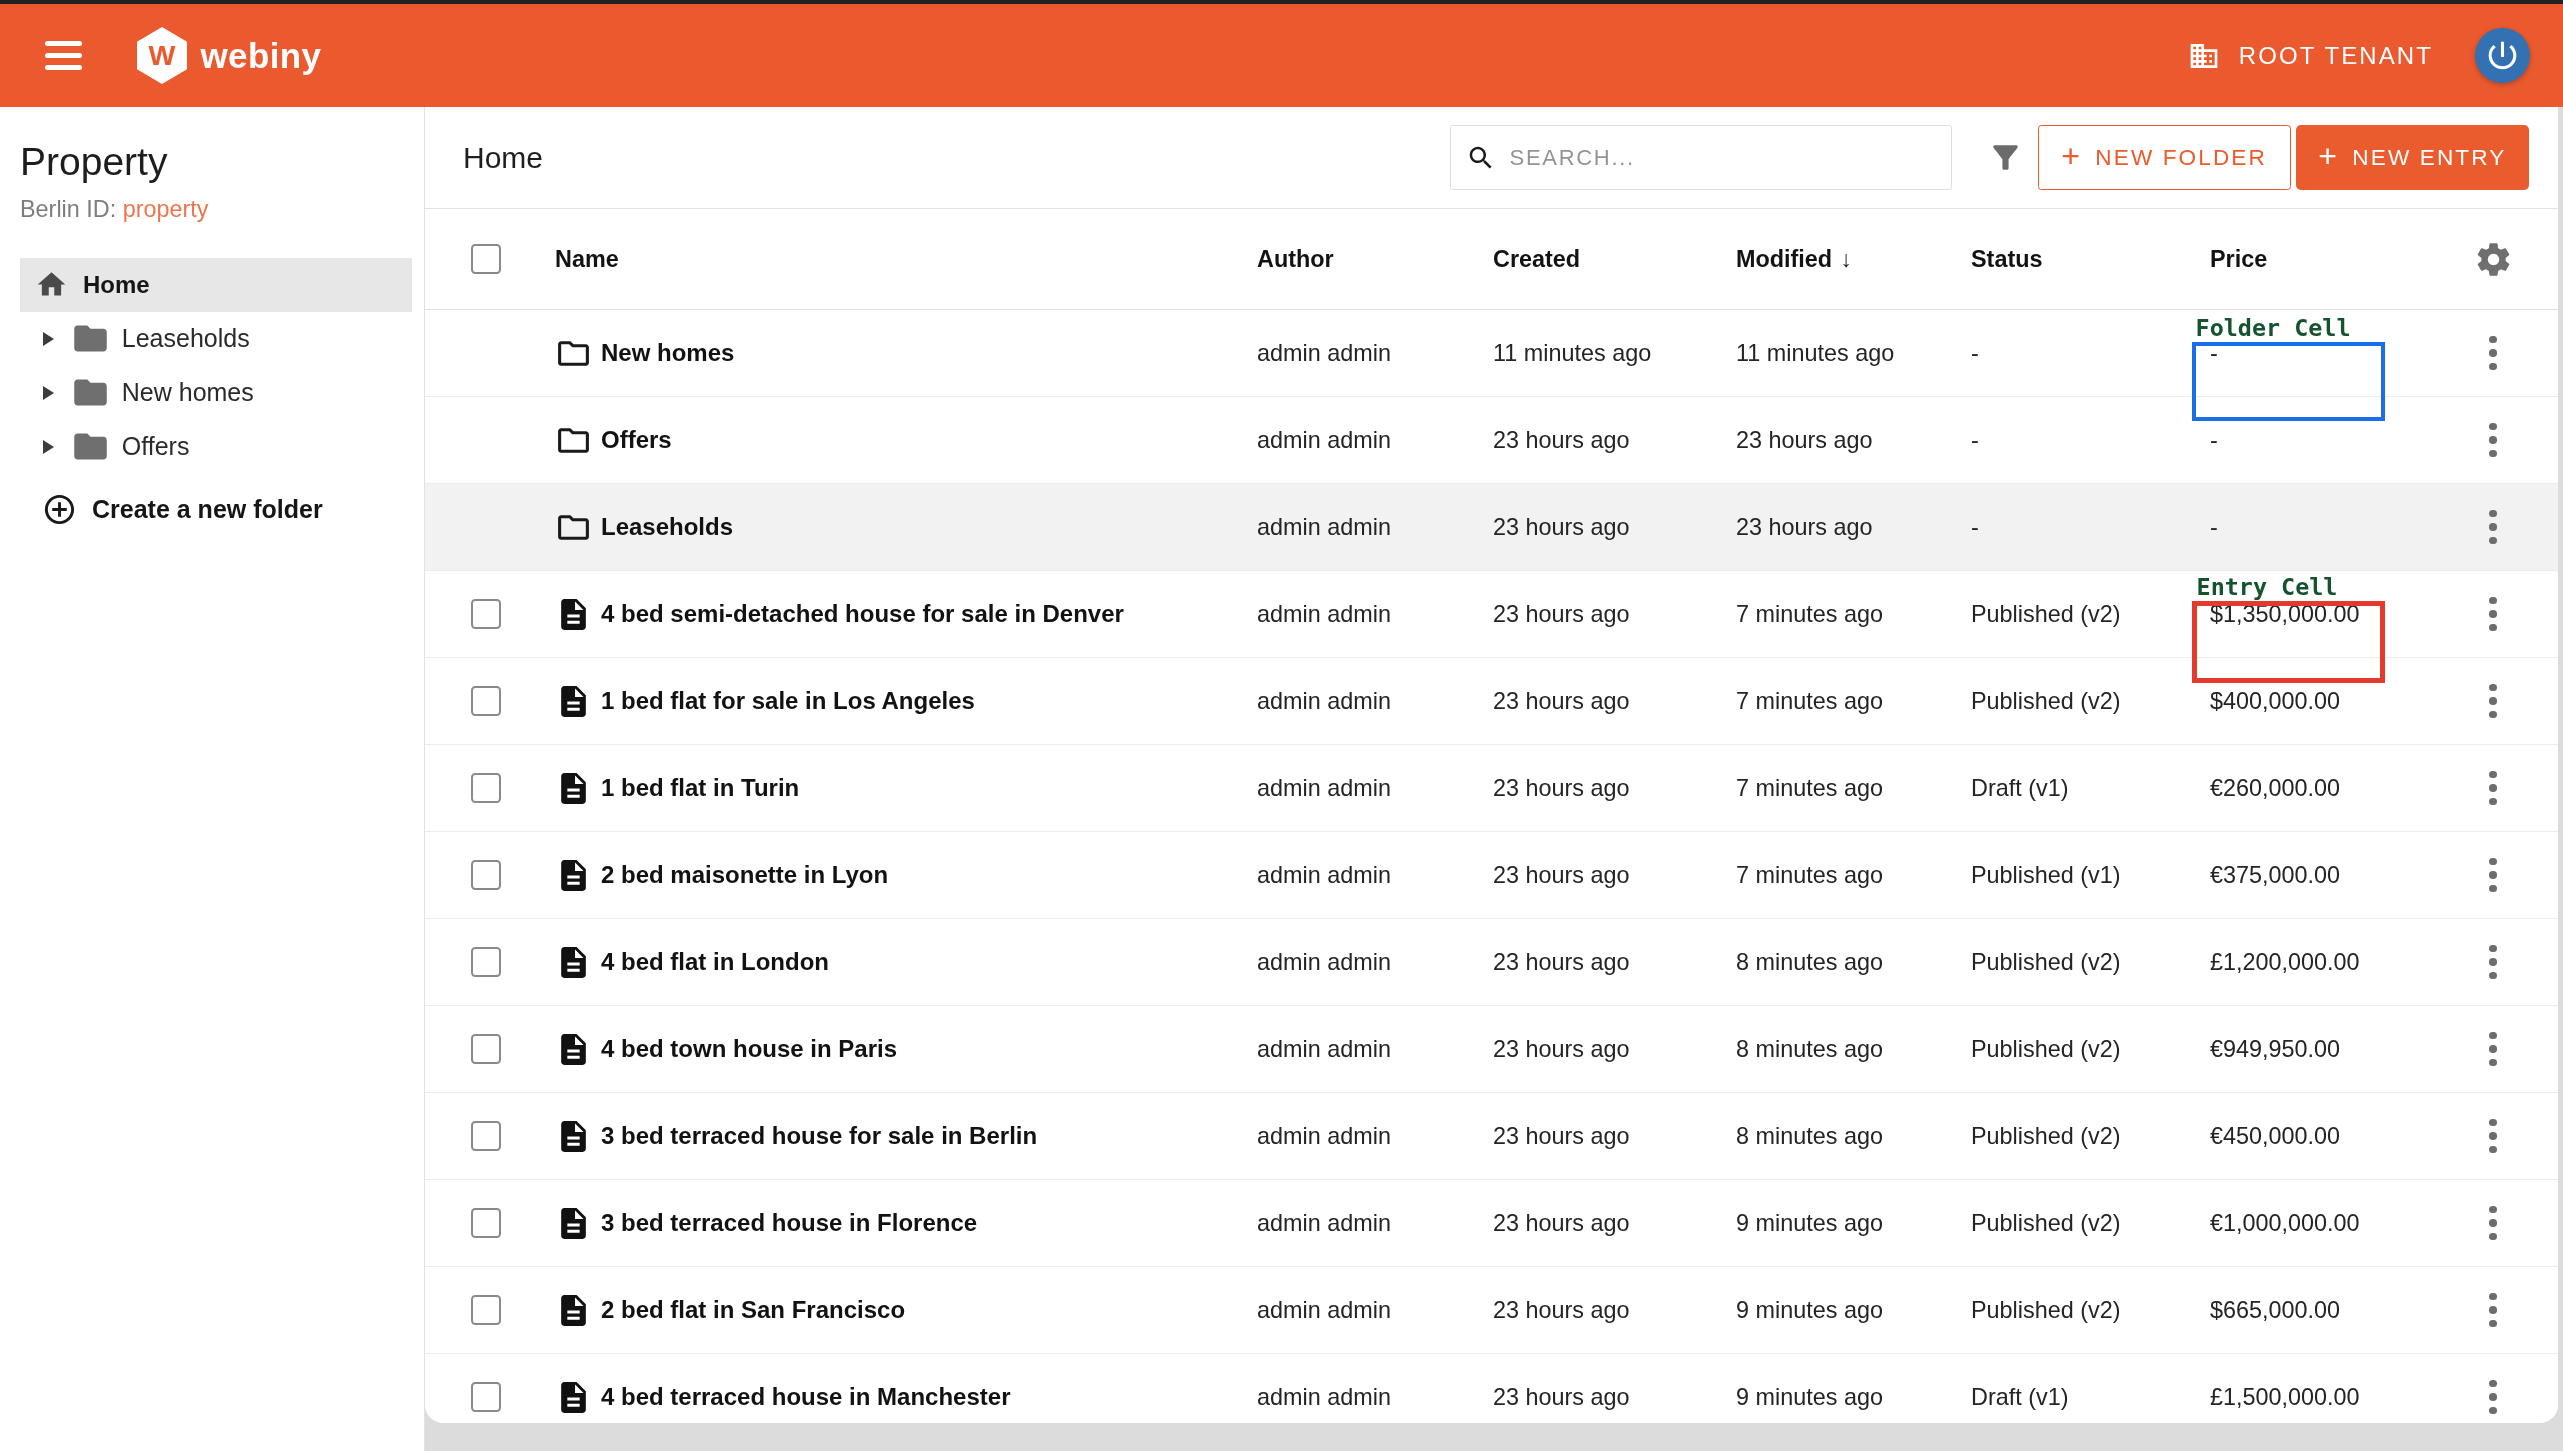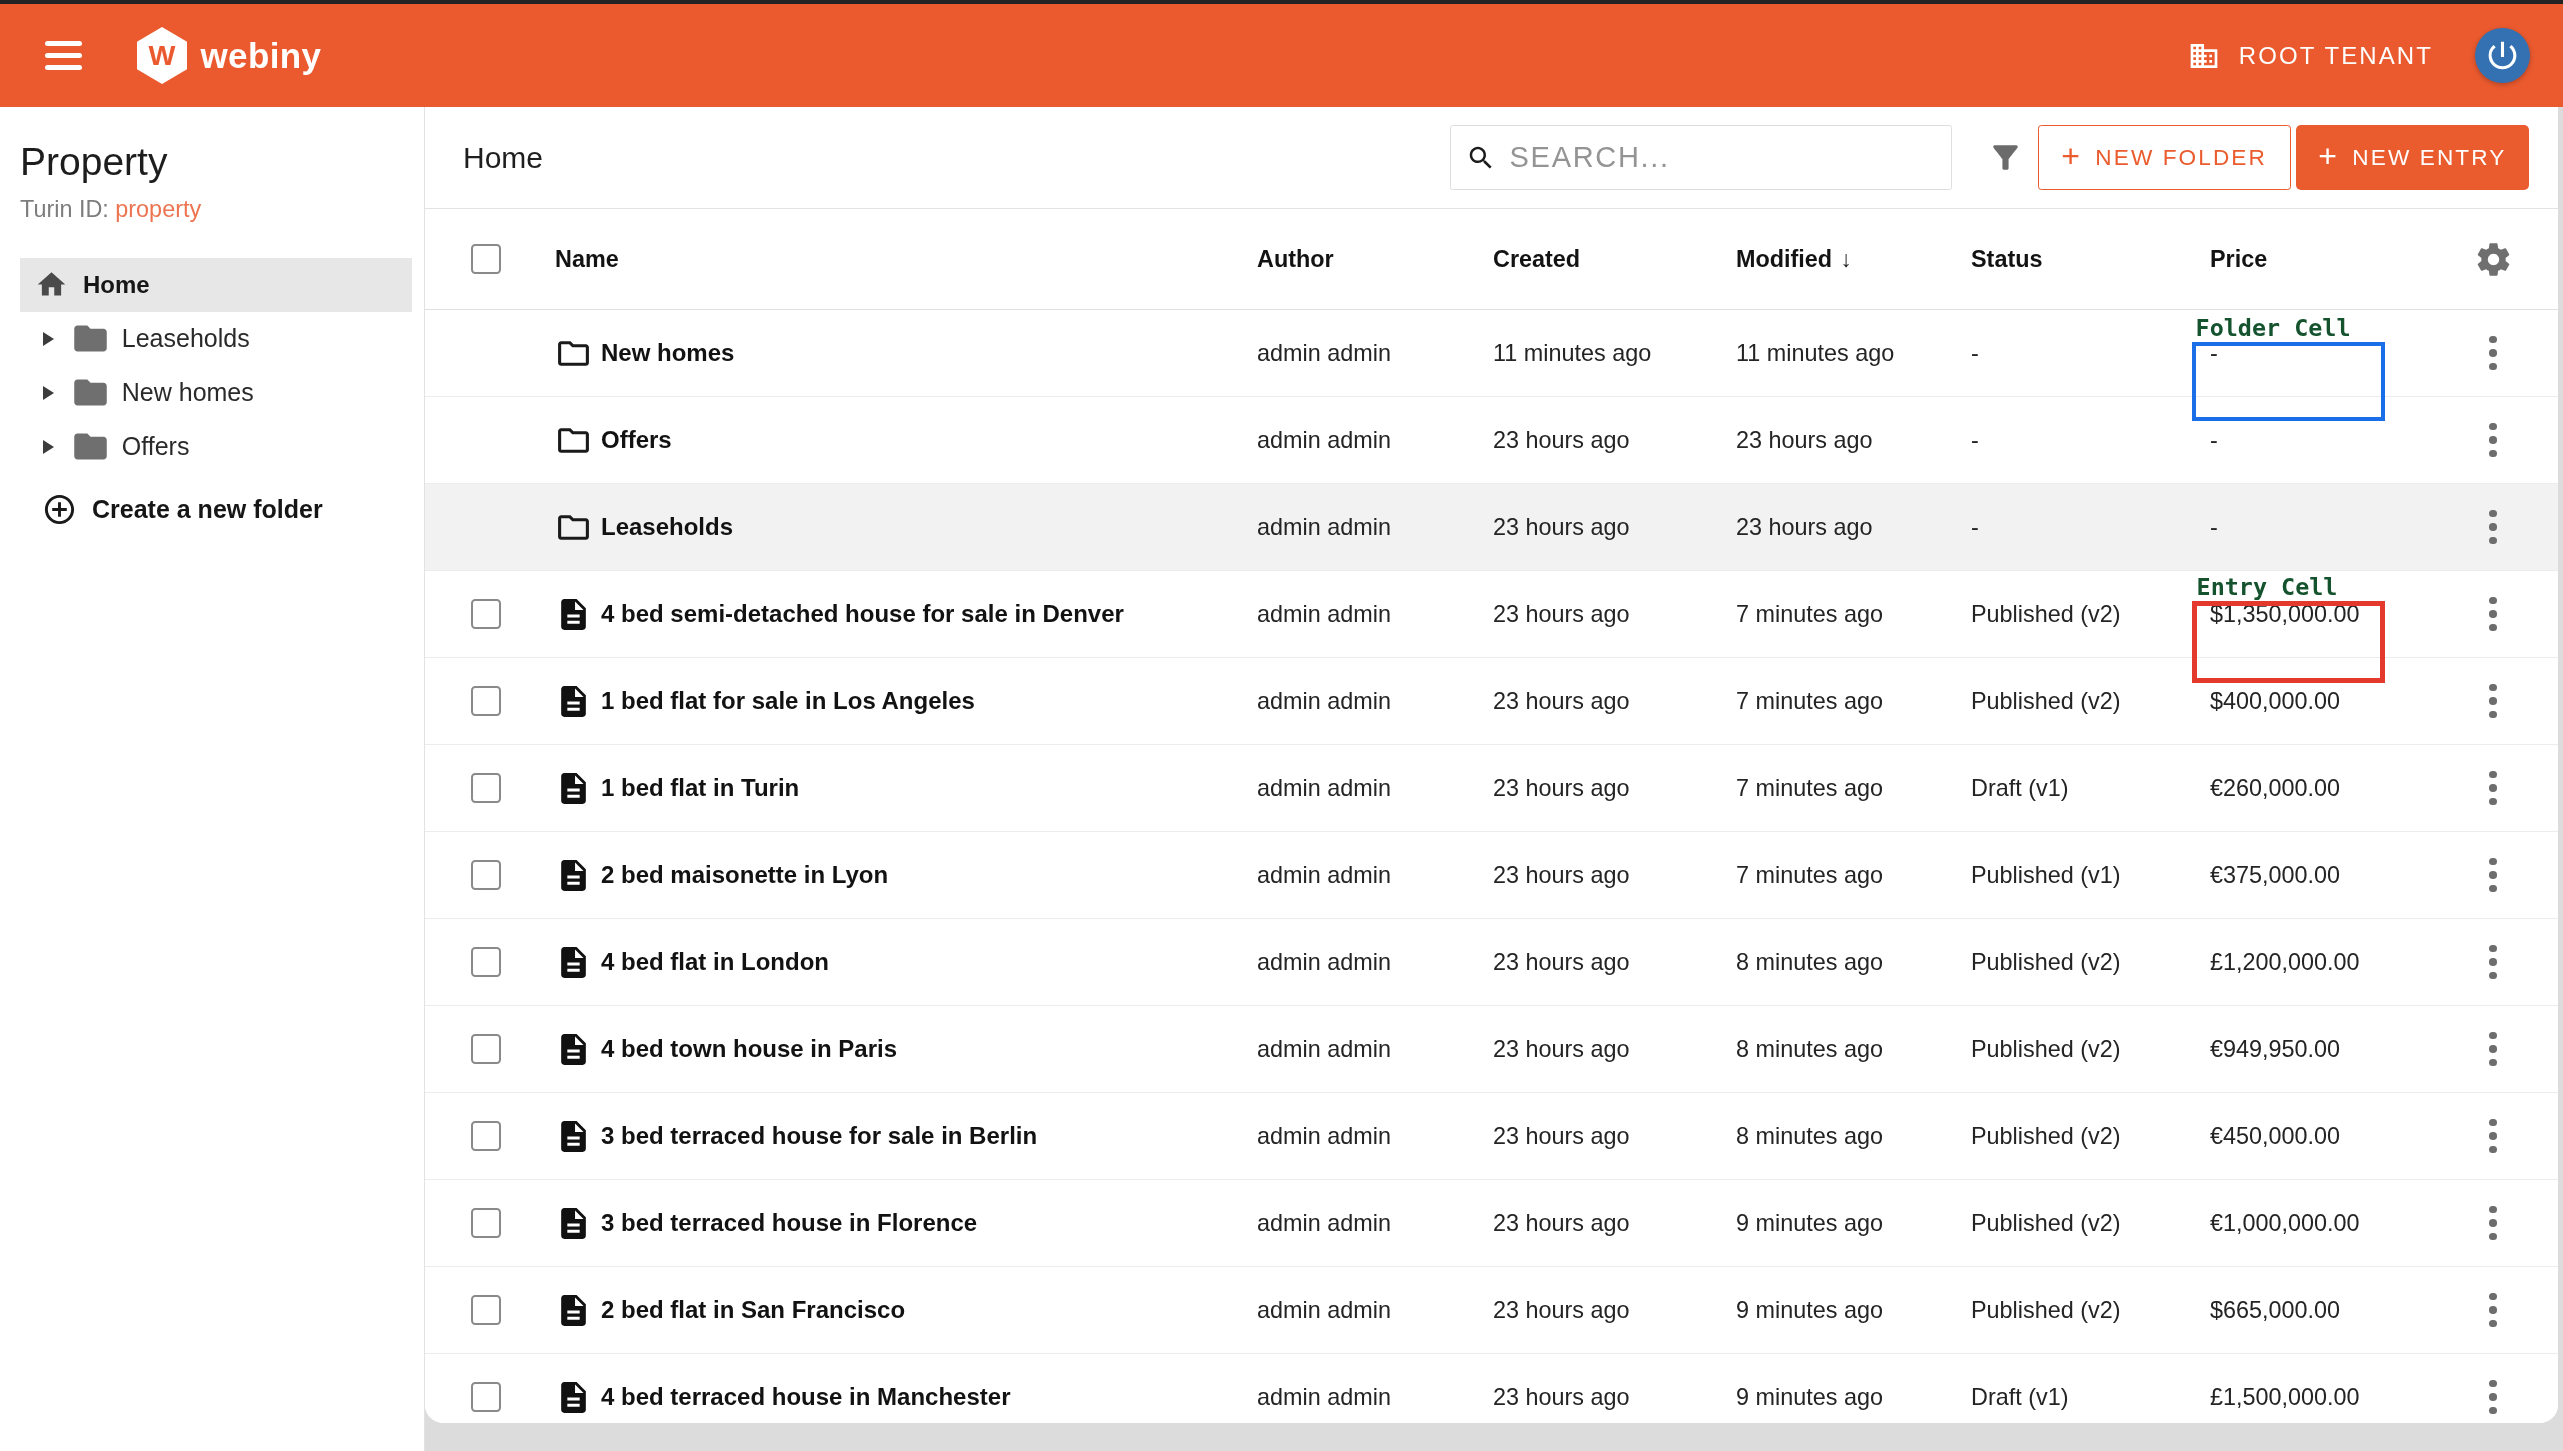--- a/index.html
+++ b/index.html
@@ -61,21 +61,21 @@
   .toolbar { height:102px; display:flex; align-items:center; padding:0 29px 0 38px; border-bottom:1.7px solid #e3e3e3; }
   .page-title { font-size:30px; font-weight:500; color:#1f1f1f; }
   .toolbar-right { margin-left:auto; display:flex; align-items:center; }
   .searchbox {
     width:502px; height:65px; border:1.7px solid #dedede; border-radius:2.5px; background:#fff;
     display:flex; align-items:center; padding:0 15px;
   }
   .searchbox svg { width:30px; height:30px; flex:none; }
   .searchbox input {
     border:none; outline:none; margin-left:13.4px; width:100%;
-    font-family:"Liberation Sans",sans-serif; font-size:29px; letter-spacing:1.7px; color:#333;
+    font-family:"Liberation Sans",sans-serif; font-size:22px; letter-spacing:1.7px; color:#333;
   }
   .searchbox input::placeholder { color:#949494; }
   .filter-btn { margin:0 13.4px 0 35px; cursor:pointer; display:flex; }
   .filter-btn svg { width:37px; height:37px; }
   .btn { height:65px; display:flex; align-items:center; font-size:22.6px; letter-spacing:2.1px; font-weight:500; padding:0 22.6px; cursor:pointer; white-space:nowrap; }
   .btn .plus { font-size:32px; font-weight:400; margin-right:13.4px; line-height:1; transform:translateY(-1.7px); }
   .btn-outline { color:#EA5B2D; background:#fff; border:1.7px solid #EA5B2D; border-radius:3.3px; }
   .btn-filled { color:#fff; background:#EA5B2D; border:none; border-radius:5px; margin-left:5px; }
 
   
@@ -138,21 +138,21 @@
         </svg>
     </div>
   </div>
 </header>
 
 <div class="shell">
 
   <aside class="sidebar">
     <div class="side-title">Property</div>
     <div class="side-model">
-      <span>Turin ID:</span>
+      <span>Berlin ID:</span>
       <span class="model-val">property</span>
     </div>
     <nav class="side-nav">
       <div class="nav-row nav-home">
         <svg viewBox="0 0 24 24">
             <path fill="#4a4a4a" d="M10 20v-6h4v6h5v-8h3L12 3 2 12h3v8z"></path>
           </svg>
         <span class="lbl">Home</span>
       </div>
       <div class="nav-row tree-item">

